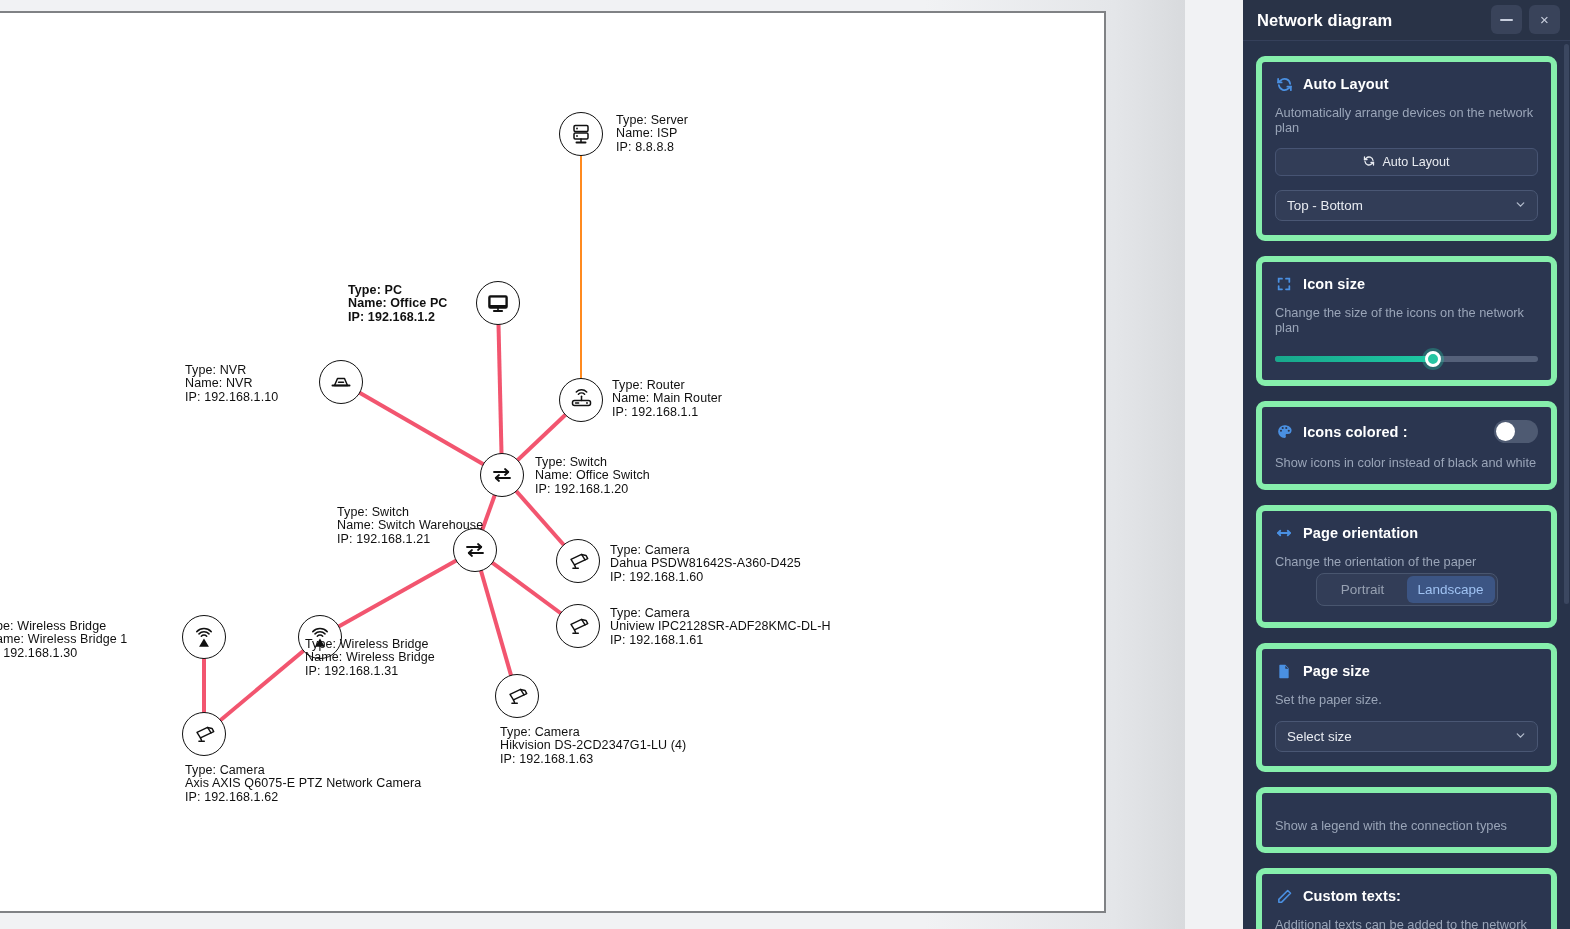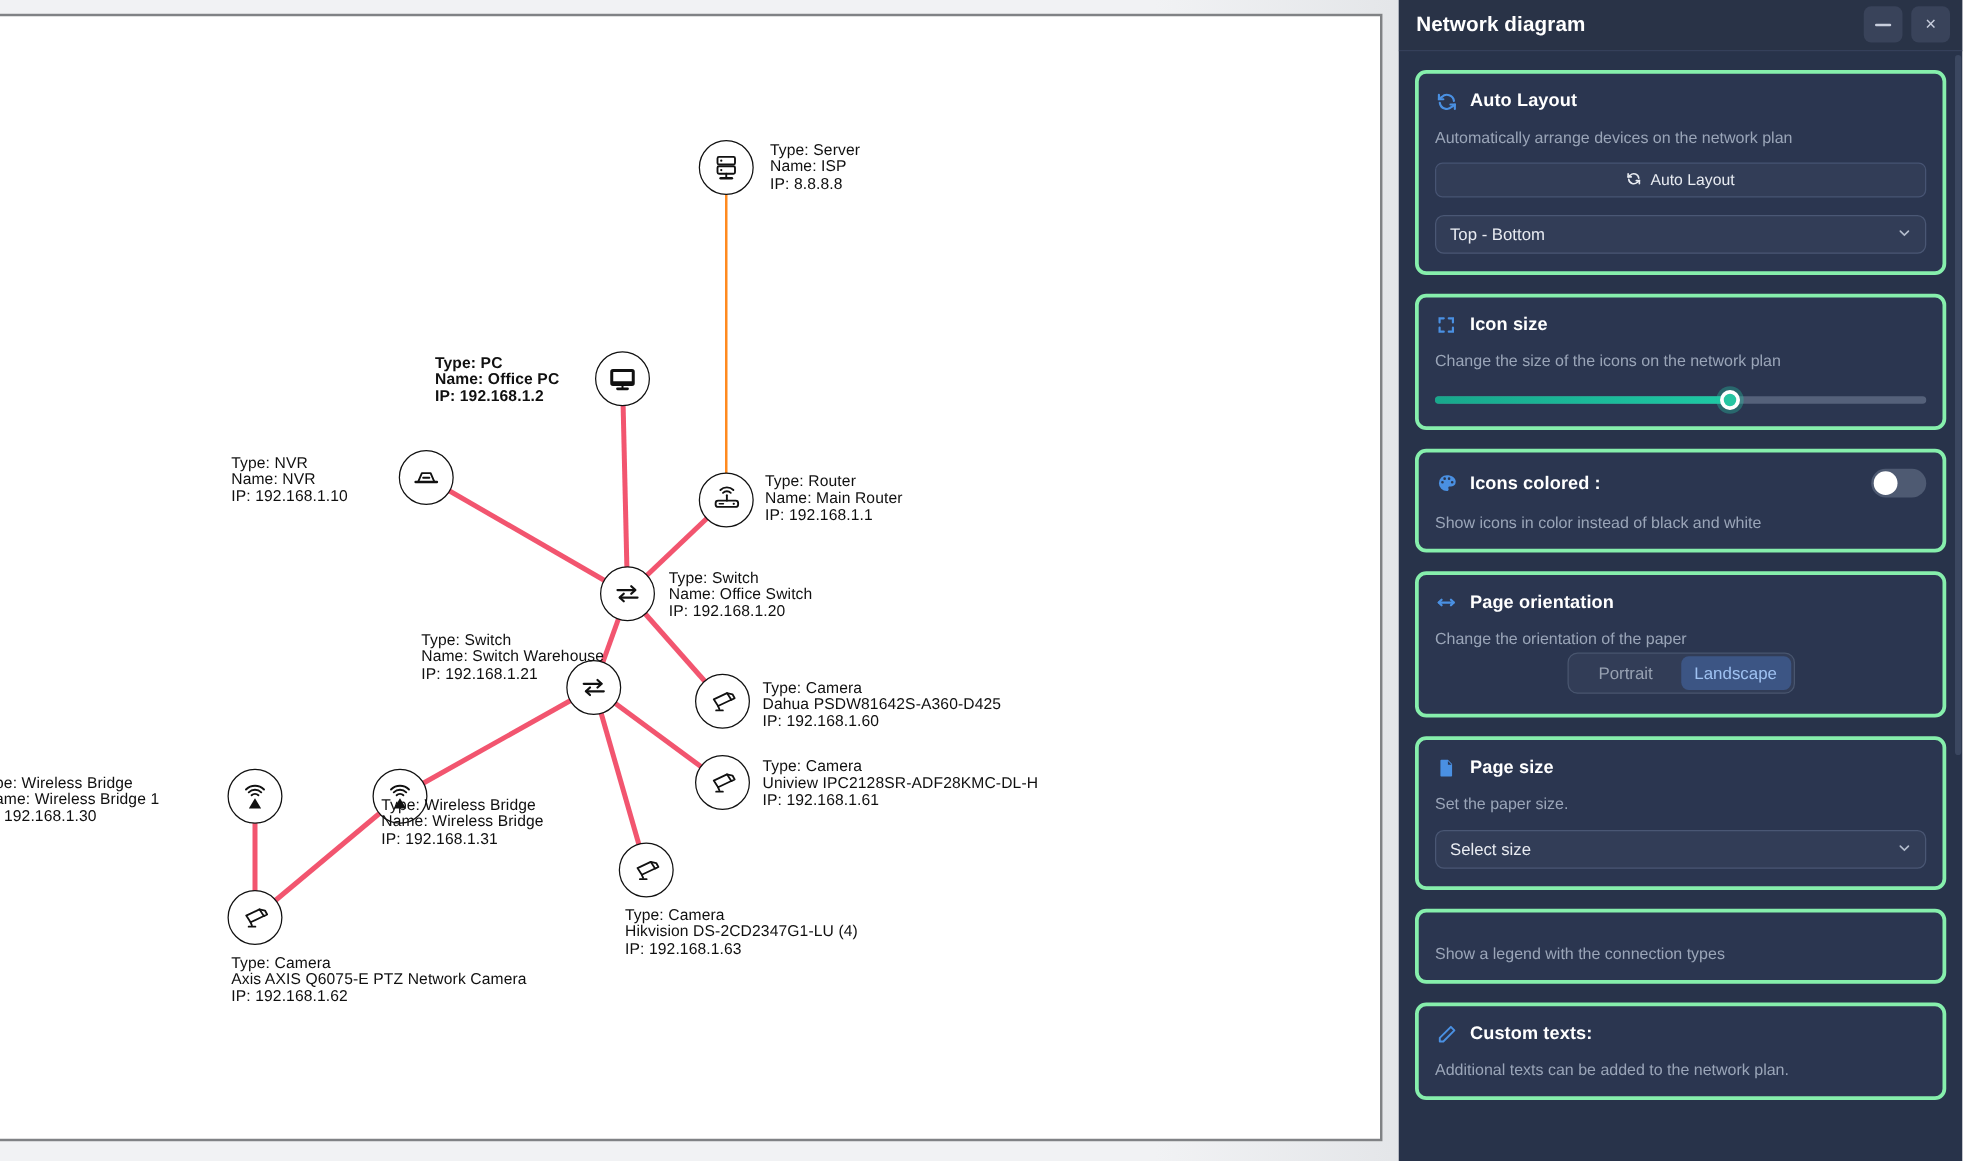--- a/index.html
+++ b/index.html
@@ -9,21 +9,20 @@
     overflow: hidden;
     font-family: "Liberation Sans", sans-serif;
     background: #f1f2f4;
   }
   #app { position: relative; width: 1570px; height: 929px; }
 
   
   #canvas-backdrop {
     position: absolute; left: 0; top: 0; width: 1185px; height: 929px;
     background: linear-gradient(to right, #f1f2f4 0%, #f1f2f4 78%, #e4e6e9 94%, #d8dadd 100%);
-    border-radius: 15px;
   }
   #paper {
     position: absolute; left: -2px; top: 11px;
     width: 1108px; height: 902px;
     background: #ffffff;
     border: 2px solid #808285;
   }
   #diagram { position: absolute; left: 0; top: 0; width: 1108px; height: 902px; }
 
   .node {
@@ -42,21 +41,21 @@
     line-height: 13.3px;
     color: #101010;
     white-space: pre;
     z-index: 6;
     letter-spacing: 0.1px;
   }
 
   
   #panel {
     position: absolute; right: 0; top: 0;
-    width: 451px; height: 929px;
+    width: 327px; height: 929px;
     background: #28334a;
     overflow: hidden;
   }
   #panel-head {
     position: relative; height: 41px;
     background: #293347;
     border-bottom: 1px solid #35405a;
     display: flex; align-items: center;
   }
   #panel-title {
@@ -81,21 +80,21 @@
   #btn-min .bar { width: 13px; height: 2px; background: #c8cedd; border-radius: 1px; }
 
   #panel-body {
     position: relative;
     height: 888px;
     padding: 15px 13px 0 13px;
     overflow: hidden;
   }
   .card {
     background: #2b3650;
-    border: 3px solid #86efac;
+    border: 6px solid #86efac;
     border-radius: 9px;
     padding: 13px 13px 14px 13px;
     margin-bottom: 15px;
   }
   .card-head { display: flex; align-items: center; gap: 10px; }
   .card-ico { width: 18px; height: 18px; display:flex; align-items:center; justify-content:center; color: #4a90e2; flex: none; }
   .card-title { color: #fff; font-size: 14.5px; font-weight: bold; letter-spacing: .1px; }
   .card-desc { color: #9aa5b8; font-size: 12.8px; margin-top: 12px; }
   .spacer-toggle { margin-left: auto; }
 

